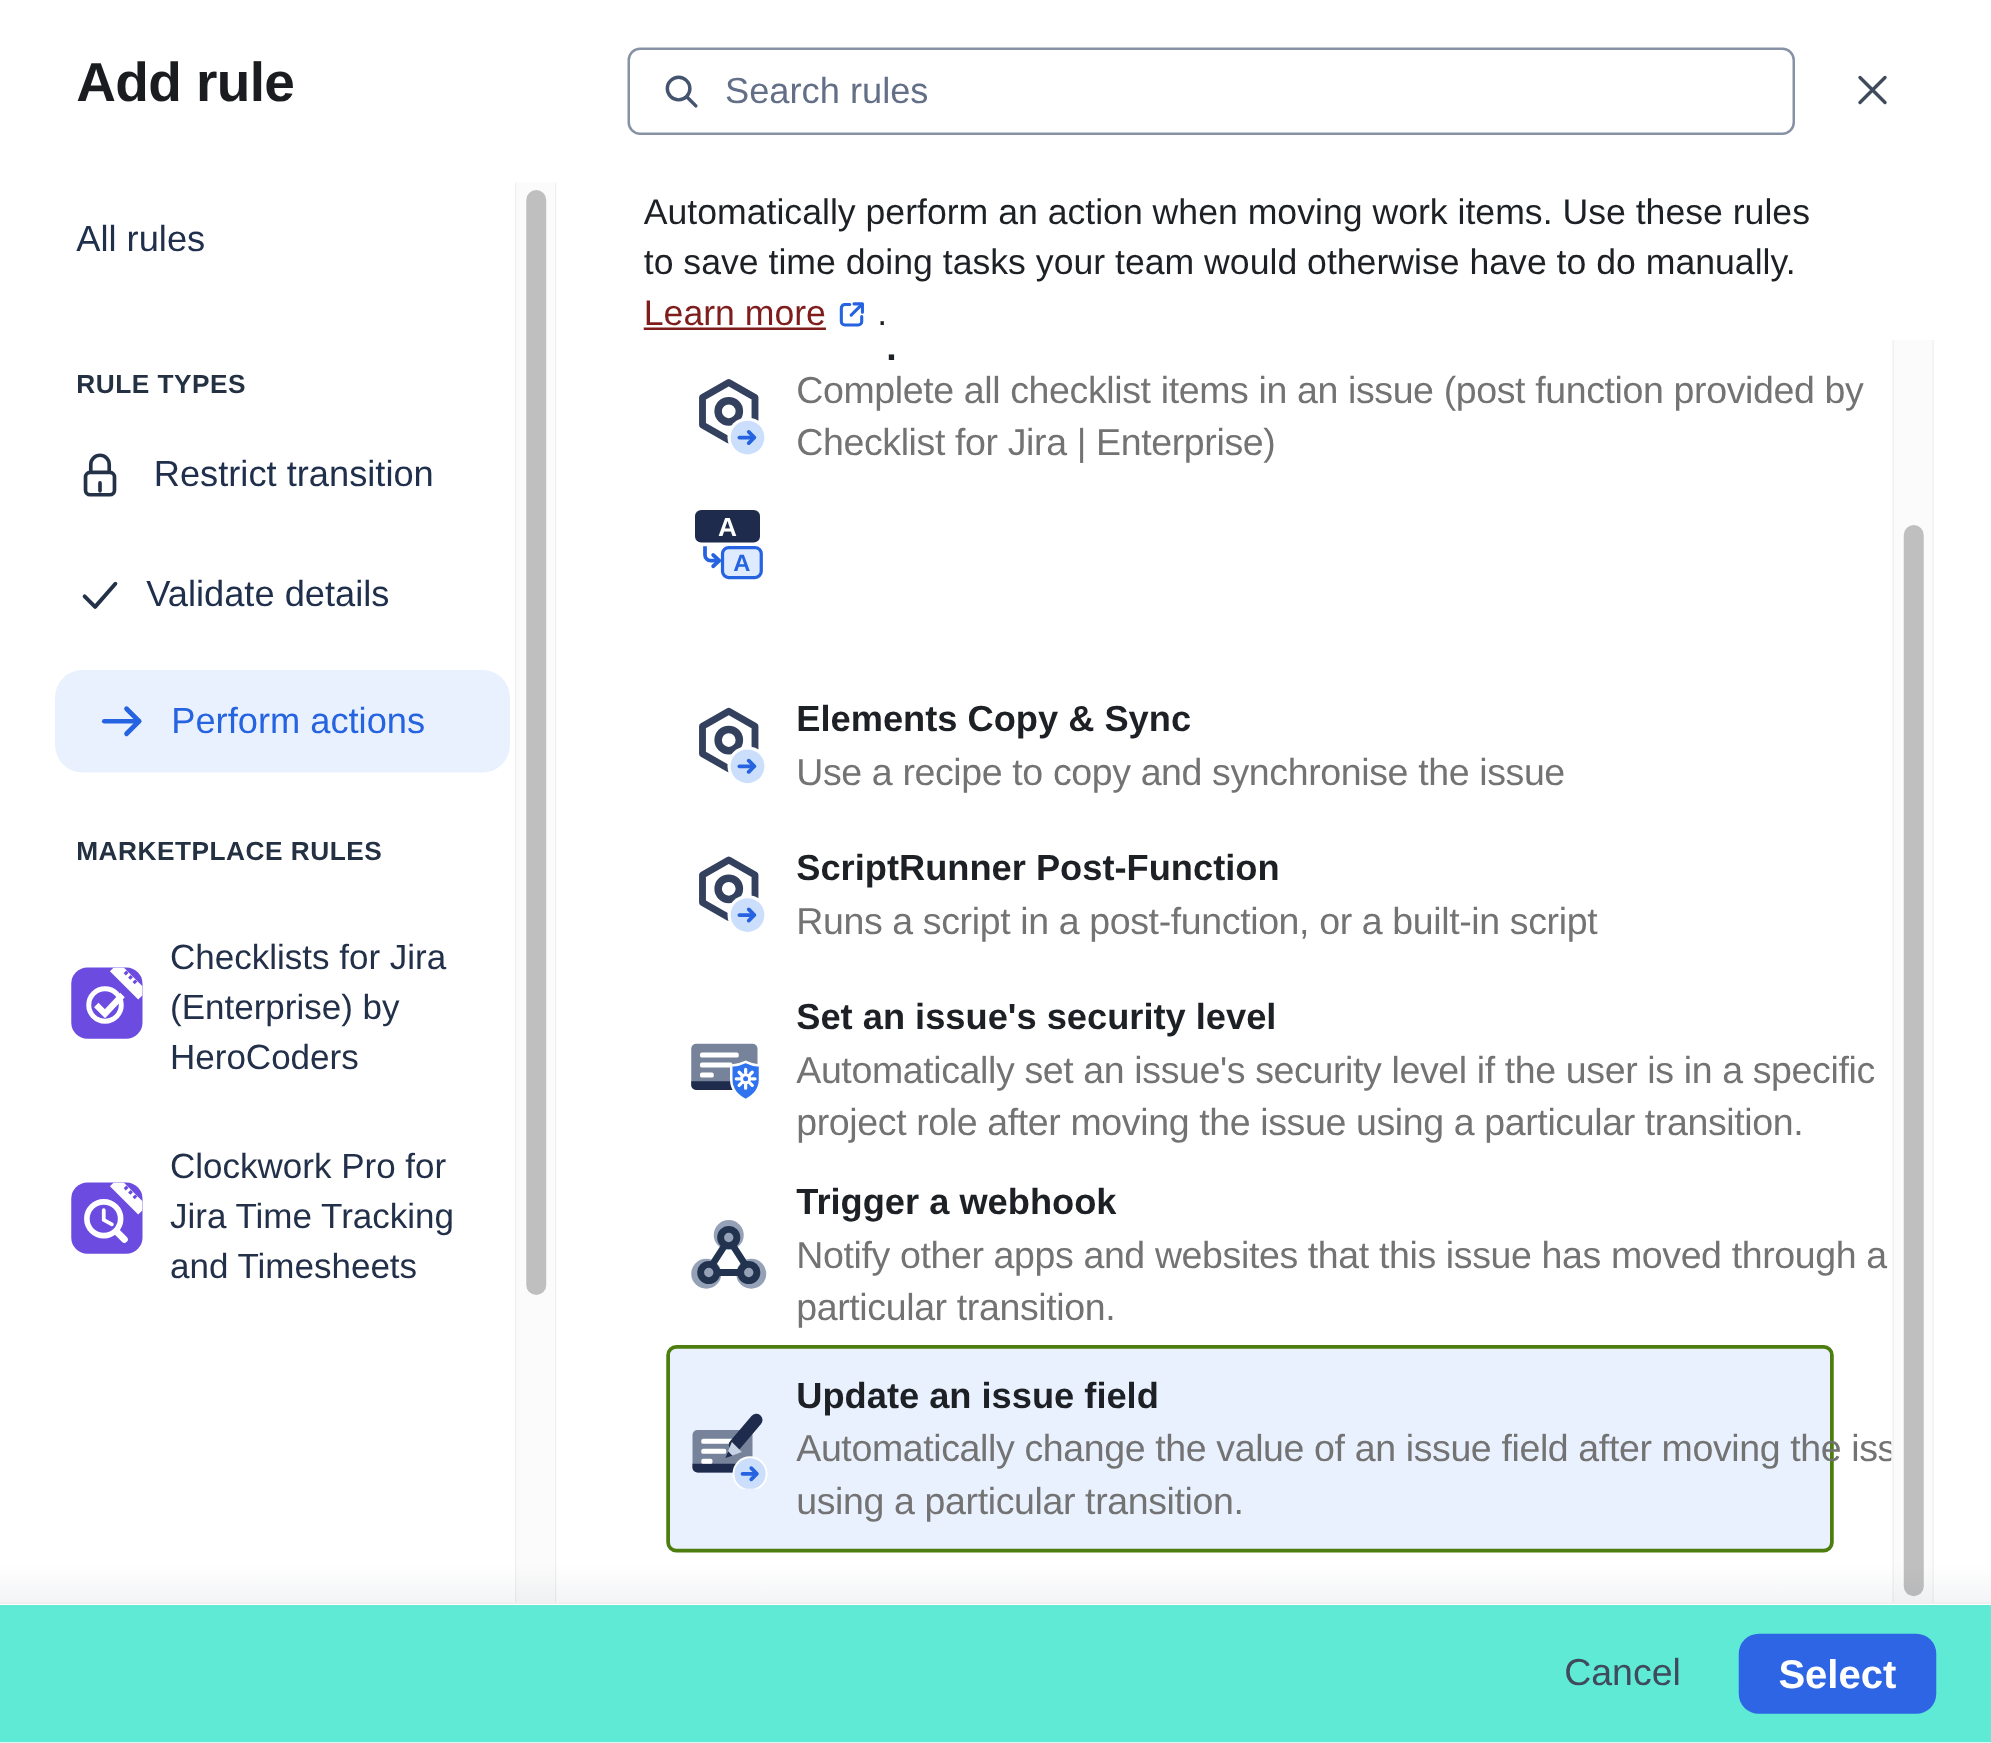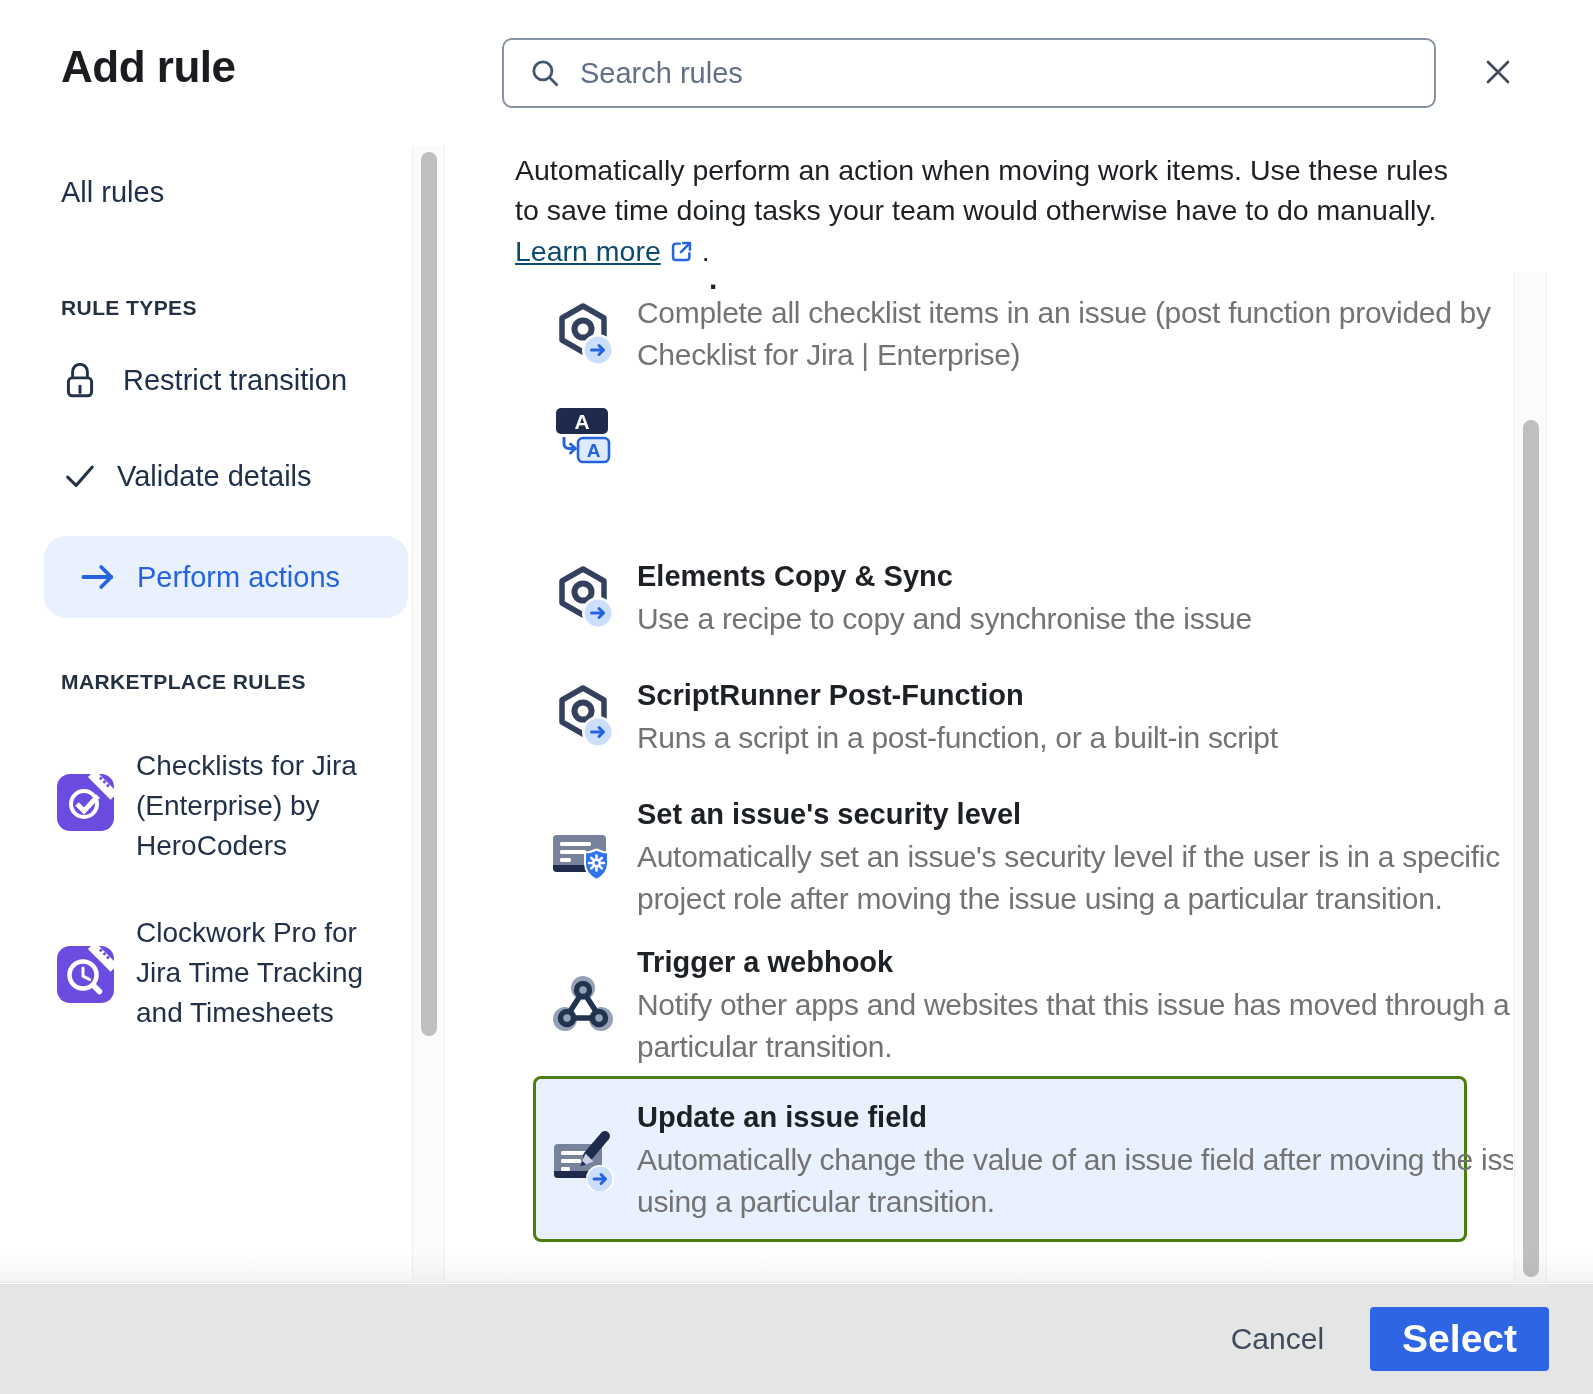--- a/index.html
+++ b/index.html
@@ -38,39 +38,39 @@
   
   .gutter{background:#FBFBFB;border-left:1.5px solid #EFEFEF;border-right:1.5px solid #EFEFEF;box-sizing:border-box;}
   #side-gutter{left:412px;top:146px;width:33px;height:1136px;}
   #side-thumb{left:421px;top:152px;width:16px;height:884px;background:#BFBFBF;border-radius:9px;}
   #main-gutter{left:1514px;top:272px;width:33px;height:1010px;}
   #main-thumb{left:1523px;top:420px;width:16px;height:857px;background:#BFBFBF;border-radius:9px;}
   
   #intro{left:515px;top:150px;width:1010px;font-size:28.5px;line-height:40px;color:#1D2125;}
   #intro-text{white-space:pre-line;}
   .learn-row{display:flex;align-items:center;gap:7px;margin-top:1px;}
-  #learn-more{color:#0c4a6e;text-decoration:underline;cursor:pointer;}
+  #learn-more{color:#7f1d1d;text-decoration:underline;cursor:pointer;}
   
   #rules-viewport{left:515px;top:278px;width:998px;height:1004px;overflow:hidden;}
   .clip-dot{position:absolute;left:194px;top:-16px;font-size:30px;font-weight:700;line-height:34px;color:#1D2125;}
   .rule-item{position:absolute;left:36px;width:930px;display:flex;gap:22px;align-items:center;cursor:pointer;}
   .rule-icon{width:64px;height:64px;flex:none;}
   .rule-text{display:flex;flex-direction:column;}
   .rule-title{font-size:29px;font-weight:700;line-height:44px;color:#1D2125;}
   .rule-desc{font-size:30px;line-height:42px;letter-spacing:-0.3px;white-space:pre;color:#737373;}
   #ri0{top:14px;}#ri1{top:125px;}#ri2{top:276px;}#ri3{top:395px;}#ri4{top:514px;}#ri5{top:662px;}
   #ri6{top:798px;left:18px;width:934px;box-sizing:border-box;background:#E9F1FE;border:3px solid #4d7c0f;
     border-radius:8px;padding:16px 20px 16px 15px;}
   
   #bottom-fade{left:0;top:1252px;width:1593px;height:30px;
     background:linear-gradient(rgba(23,43,77,0),rgba(23,43,77,0.05));border-bottom:1.5px solid #E7E8EA;}
   #footer{left:0;top:1284px;width:1593px;height:110px;display:flex;align-items:center;justify-content:flex-end;
-    gap:40px;padding-right:44px;box-sizing:border-box;background:#e5e5e5;}
+    gap:40px;padding-right:44px;box-sizing:border-box;background:#5eead4;}
   #cancel-btn{font-size:30px;font-weight:500;color:#3F4A5C;background:none;border:none;cursor:pointer;font-family:inherit;}
-  #select-btn{font-size:39px;font-weight:700;color:#fff;background:#2E65E4;border:none;border-radius:4px;
+  #select-btn{font-size:32px;font-weight:700;color:#fff;background:#2E65E4;border:none;border-radius:16px;
     height:64px;padding:0 32px;cursor:pointer;font-family:inherit;}
 </style>
 </head>
 <body>
 
 <div class="abs" id="page-title">Add rule</div>
 
 <div class="abs" id="search-wrap">
   <span style="display:flex;">
     <svg width="34" height="34" viewBox="0 0 32 32">

